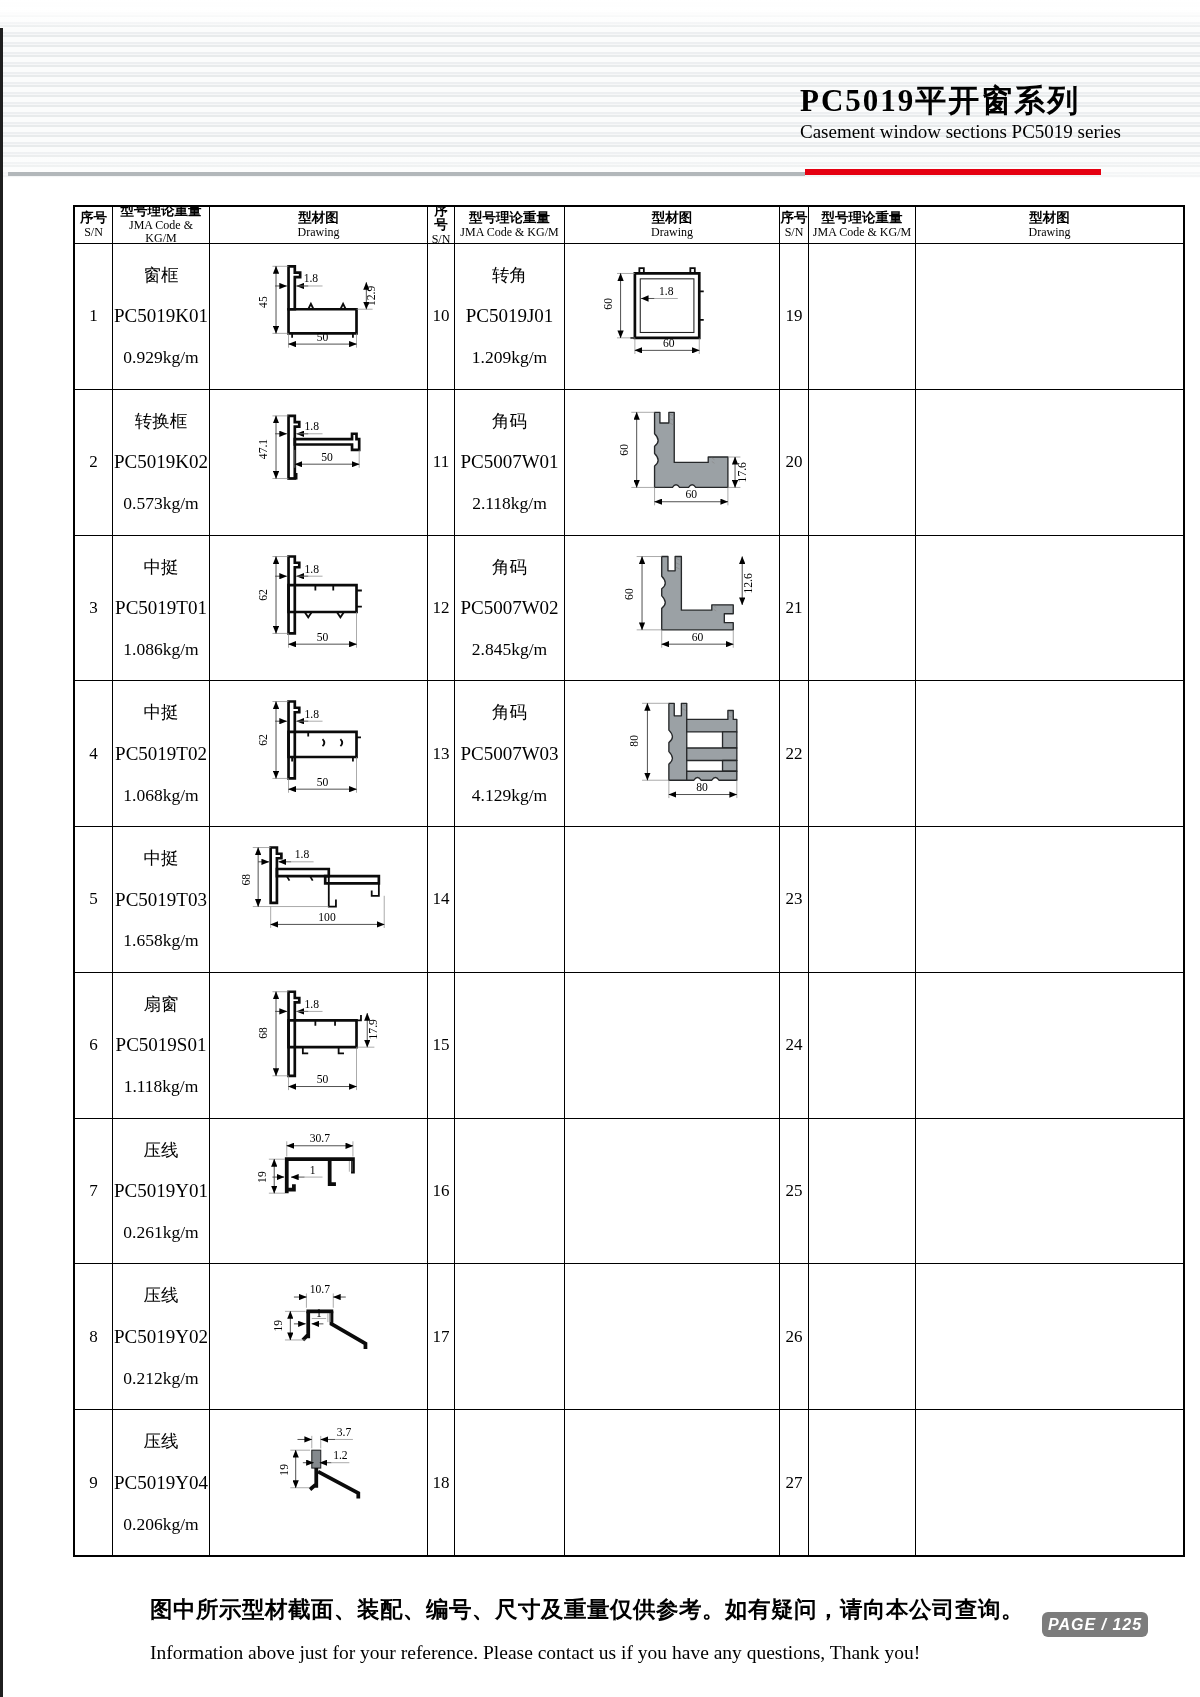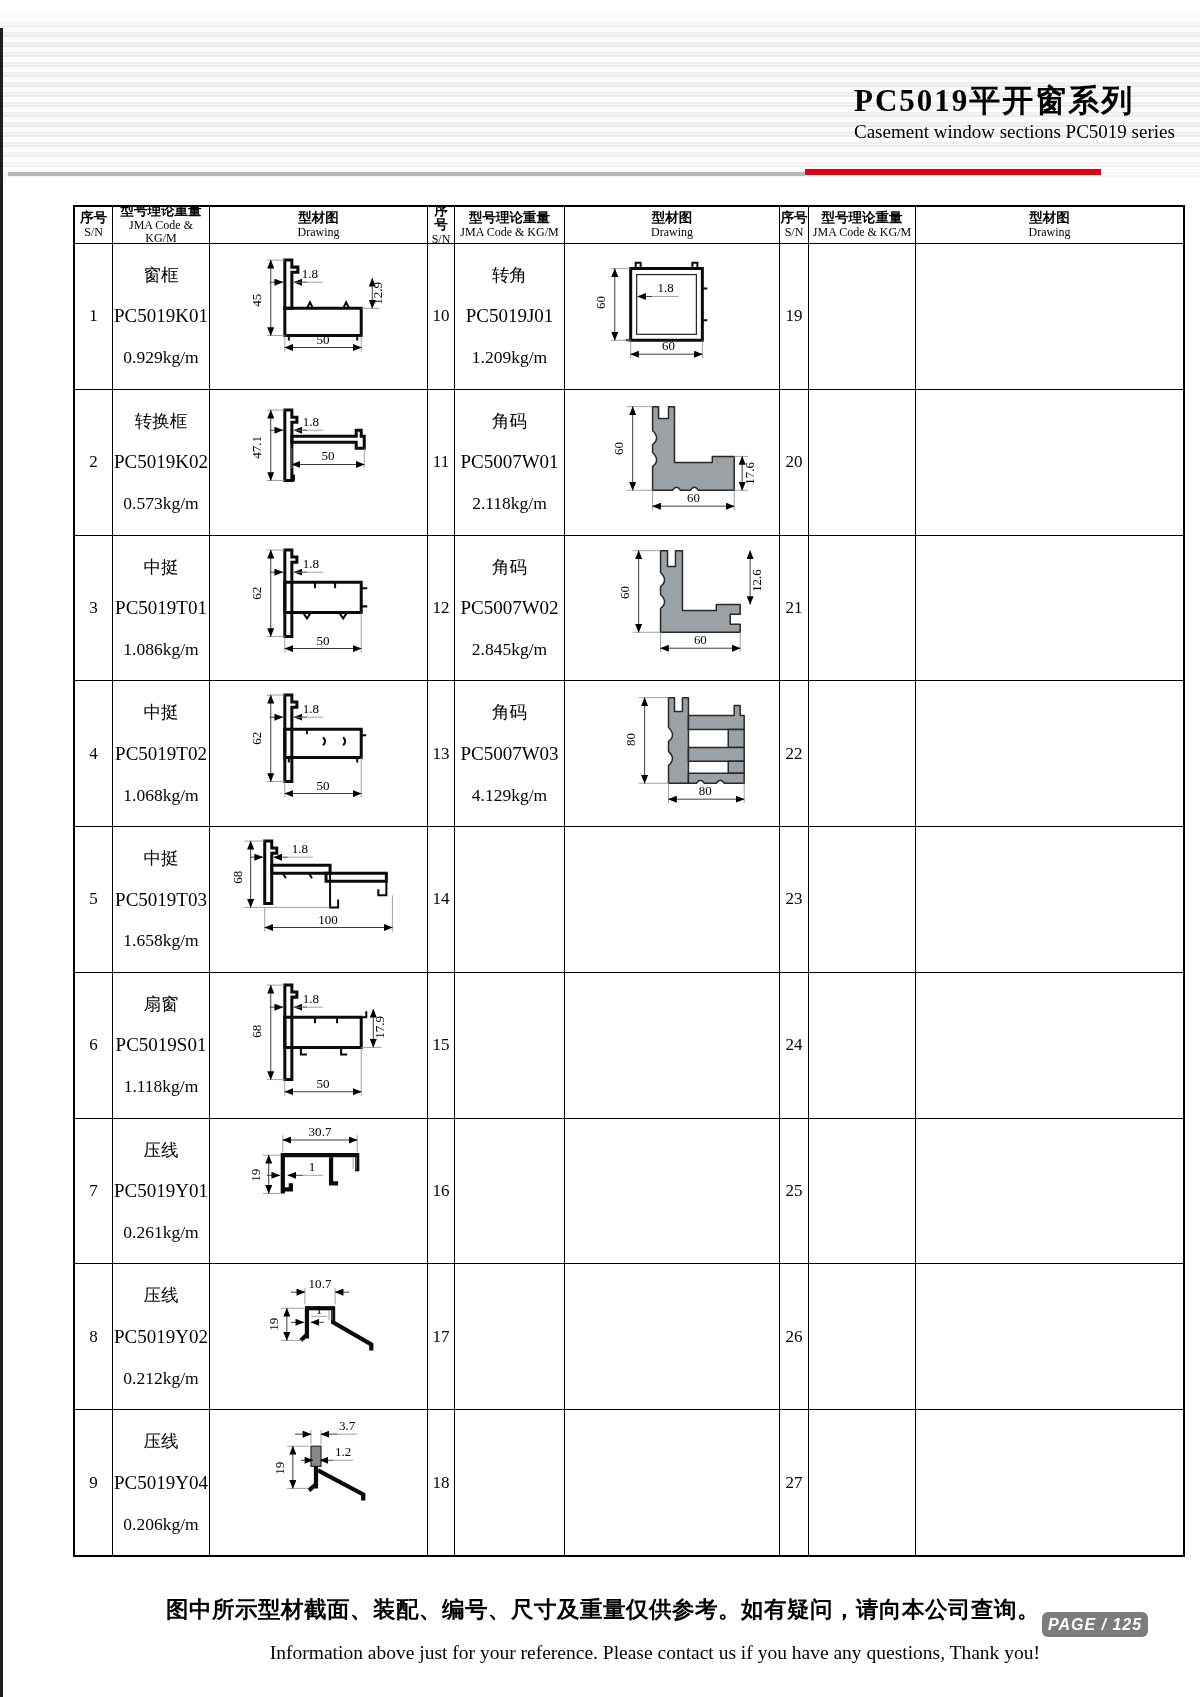--- a/index.html
+++ b/index.html
@@ -6,55 +6,55 @@
   body{width:1200px;height:1697px;position:relative;background:#fff;
        font-family:"Liberation Serif",serif;color:#000;}
   .page{position:absolute;inset:0;overflow:hidden;background:#fff;}
 
   .stripes{position:absolute;left:0;top:0;width:100%;height:178px;
     background:
       linear-gradient(180deg, rgba(255,255,255,.95) 0 6%, rgba(255,255,255,0) 18% 82%, rgba(255,255,255,.55) 100%),
       repeating-linear-gradient(180deg,#fbfcfc 0 2px,#edeff1 2px 4px,#f6f7f8 4px 5px,#e8ebec 5px 7px,#fbfcfc 7px 10px);}
   .left-edge{position:absolute;left:0;top:28px;width:3px;height:1669px;background:#1f1f1f;}
 
-  .title-block{position:absolute;left:854px;top:84px;width:340px;}
+  .title-block{position:absolute;left:800px;top:84px;width:340px;}
   .title-zh{font-size:31px;font-weight:bold;letter-spacing:2px;line-height:1.1;}
   .title-en{font-size:19px;margin-top:3px;}
 
   .rule-gray{position:absolute;left:8px;top:172px;width:797px;height:4px;background:#b2b7ba;}
   .rule-red{position:absolute;left:805px;top:169px;width:296px;height:6px;background:#e50011;}
 
   .sheet{position:absolute;left:73px;top:205px;width:1112px;height:1352px;
     display:grid;box-sizing:border-box;background:#fff;
     grid-template-columns:37px 97px 218px 27px 110px 215px 29px 107px 1fr;
     grid-template-rows:36px repeat(9,1fr);
     border:2.6px solid #000;}
   .cell{border-left:1.8px solid #000;border-top:1.8px solid #000;box-sizing:border-box;
     display:flex;align-items:center;justify-content:center;overflow:hidden;text-align:center;}
   .cf{border-left:none;} .rf{border-top:none;}
   .hd{flex-direction:column;line-height:1.1;}
   .hd .zh{font-size:13.5px;font-weight:bold;}
   .hd .en{font-size:12px;}
   .sn{font-size:17px;}
   .code{flex-direction:column;gap:22px;font-size:17.5px;line-height:1.05;}
   .code .cd{font-size:19px;}
-  .draw{padding:0;}
+  .draw{padding:8px;}
   .dw{width:100%;height:100%;display:block;}
 
   .pf{fill:none;stroke:#0b0b0b;stroke-width:3;stroke-linejoin:miter;}
   .pf2{fill:none;stroke:#0b0b0b;stroke-width:2;}
   .pfs{fill:none;stroke:#0b0b0b;stroke-width:4.2;stroke-linejoin:miter;}
   .gf{fill:#9ba1a5;stroke:#26282a;stroke-width:1.5;stroke-linejoin:round;}
   .gfd{fill:#84898d;stroke:#26282a;stroke-width:1.2;}
   .in2{fill:none;stroke:#222;stroke-width:1.2;}
   .dl{stroke:#3c3c3c;stroke-width:1;fill:none;}
   .xl{stroke:#8a8a8a;stroke-width:.8;fill:none;}
   .dt{font-family:"Liberation Serif",serif;font-size:13px;fill:#000;}
 
-  .footnote{position:absolute;left:150px;top:1594px;width:890px;text-align:right;}
+  .footnote{position:absolute;left:150px;top:1594px;width:890px;text-align:left;}
   .fn-zh{font-size:22.5px;letter-spacing:.5px;font-weight:bold;}
   .fn-en{font-size:19.5px;margin-top:17px;}
   .badge{position:absolute;left:1042px;top:1612px;width:106px;height:25px;background:#7c7c7c;
     color:#fff;font-family:"Liberation Sans",sans-serif;font-weight:bold;font-size:16px;
     line-height:25px;text-align:center;letter-spacing:1px;font-style:italic;border-radius:6px;}
 </style>
 </head>
 <body>
 
 <svg width="0" height="0" style="position:absolute">

